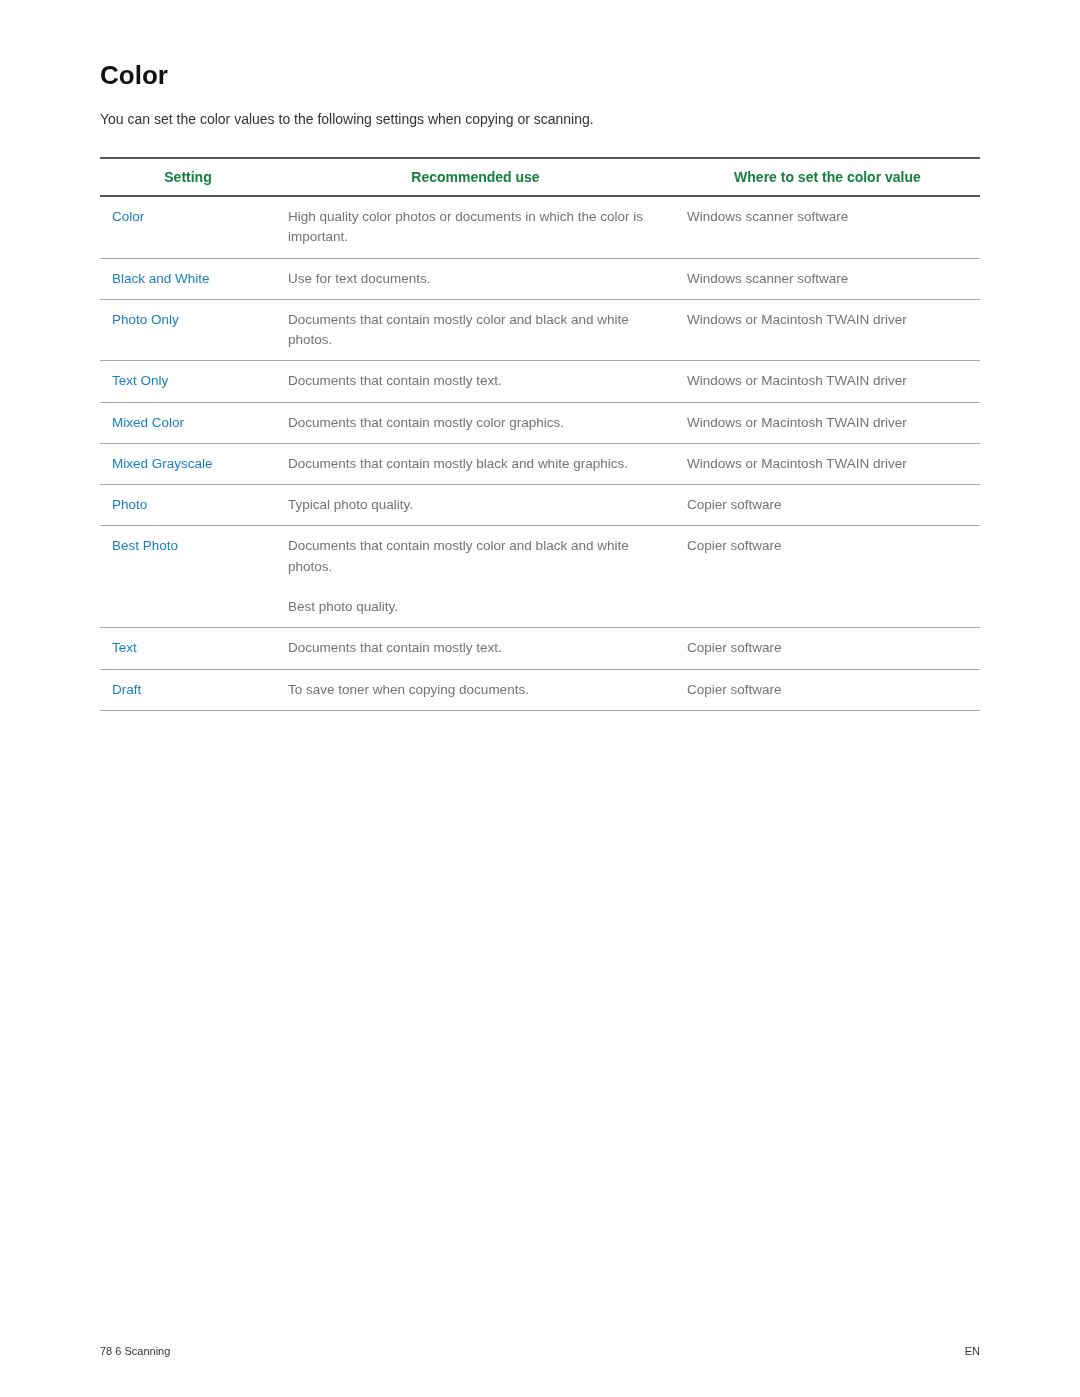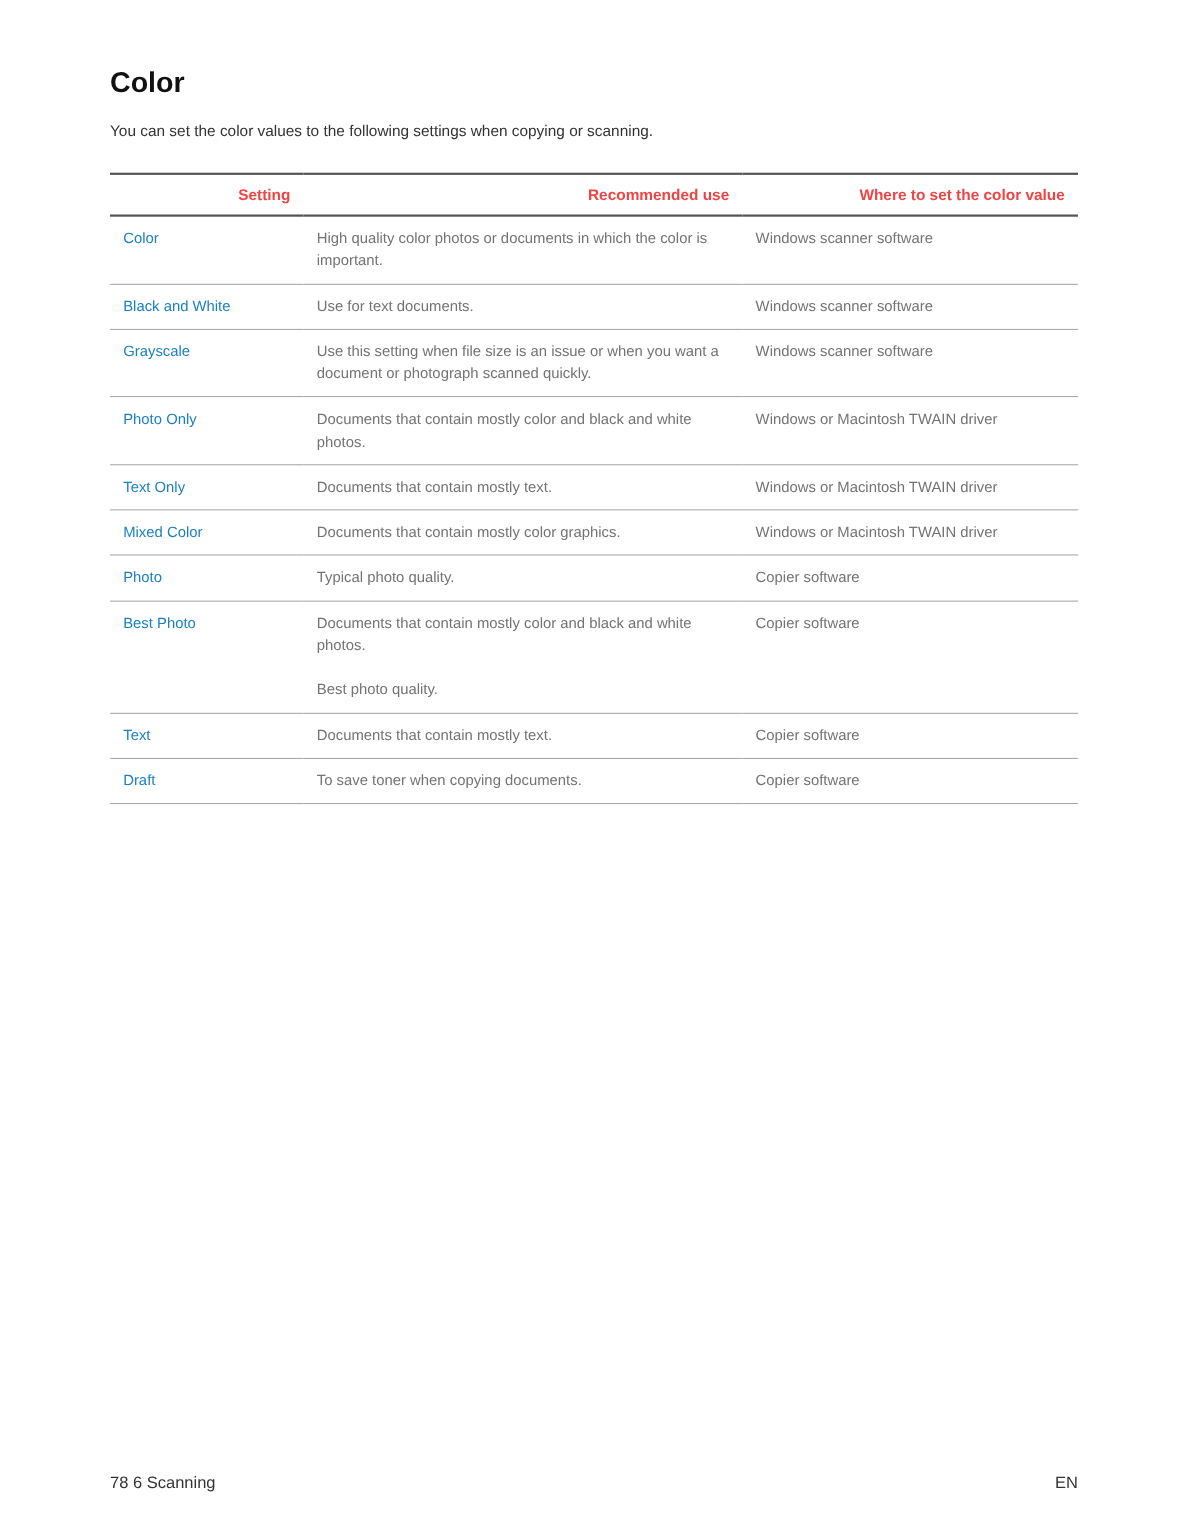--- a/index.html
+++ b/index.html
@@ -44,23 +44,23 @@
     }
 
     .color-table thead tr {
       border-top: 2px solid #555555;
       border-bottom: 2px solid #555555;
     }
 
     .color-table thead th {
       font-weight: bold;
       font-size: 14px;
-      color: #ef4444;
+      color: #15803d;
       padding: 10px 12px;
-      text-align: right;
+      text-align: center;
       background: #ffffff;
     }
 
     .color-table tbody tr {
       border-bottom: 1px solid #aaaaaa;
     }
 
     .color-table tbody td {
       padding: 10px 12px;
       vertical-align: top;
@@ -83,21 +83,21 @@
       width: 260px;
     }
 
     .footer {
       position: absolute;
       bottom: 40px;
       left: 100px;
       right: 100px;
       display: flex;
       justify-content: space-between;
-      font-size: 15px;
+      font-size: 11px;
       color: #333333;
     }
   </style>
 </head>
 <body>
 
 <div class="page-container">
   <h1 class="page-title">Color</h1>
 
   <p class="intro-text">You can set the color values to the following settings when copying or scanning.</p>
@@ -115,37 +115,37 @@
           <td class="setting-name">Color</td>
           <td class="recommended">High quality color photos or documents in which the color is important.</td>
           <td class="where-to-set">Windows scanner software</td>
         </tr>
         <tr>
           <td class="setting-name">Black and White</td>
           <td class="recommended">Use for text documents.</td>
           <td class="where-to-set">Windows scanner software</td>
         </tr>
         <tr>
-          <td class="setting-name">Grayscale</td>
-          <td class="recommended">Use this setting when file size is an issue or when you want a document or photograph scanned quickly.</td>
-          <td class="where-to-set">Windows scanner software</td>
-        </tr>
-        <tr>
           <td class="setting-name">Photo Only</td>
           <td class="recommended">Documents that contain mostly color and black and white photos.</td>
           <td class="where-to-set">Windows or Macintosh TWAIN driver</td>
         </tr>
         <tr>
           <td class="setting-name">Text Only</td>
           <td class="recommended">Documents that contain mostly text.</td>
           <td class="where-to-set">Windows or Macintosh TWAIN driver</td>
         </tr>
         <tr>
           <td class="setting-name">Mixed Color</td>
           <td class="recommended">Documents that contain mostly color graphics.</td>
+          <td class="where-to-set">Windows or Macintosh TWAIN driver</td>
+        </tr>
+        <tr>
+          <td class="setting-name">Mixed Grayscale</td>
+          <td class="recommended">Documents that contain mostly black and white graphics.</td>
           <td class="where-to-set">Windows or Macintosh TWAIN driver</td>
         </tr>
         <tr>
           <td class="setting-name">Photo</td>
           <td class="recommended">Typical photo quality.</td>
           <td class="where-to-set">Copier software</td>
         </tr>
         <tr>
           <td class="setting-name">Best Photo</td>
           <td class="recommended">Documents that contain mostly color and black and white photos.<br><br>Best photo quality.</td>

